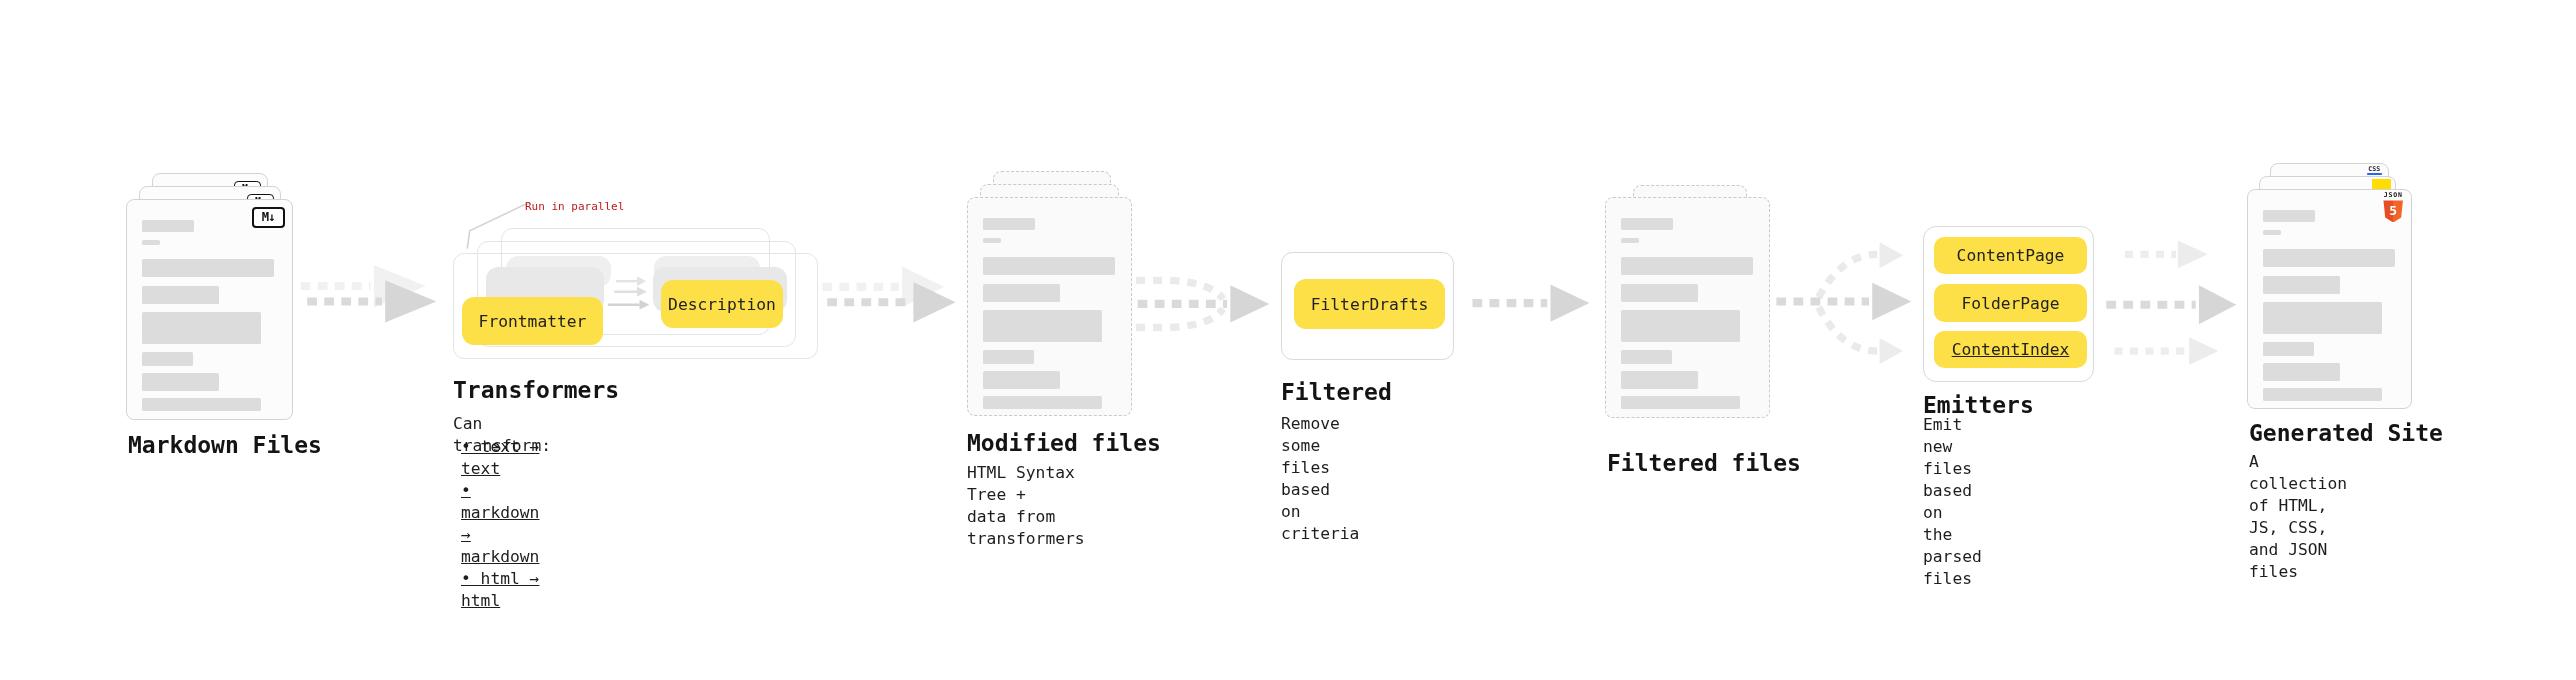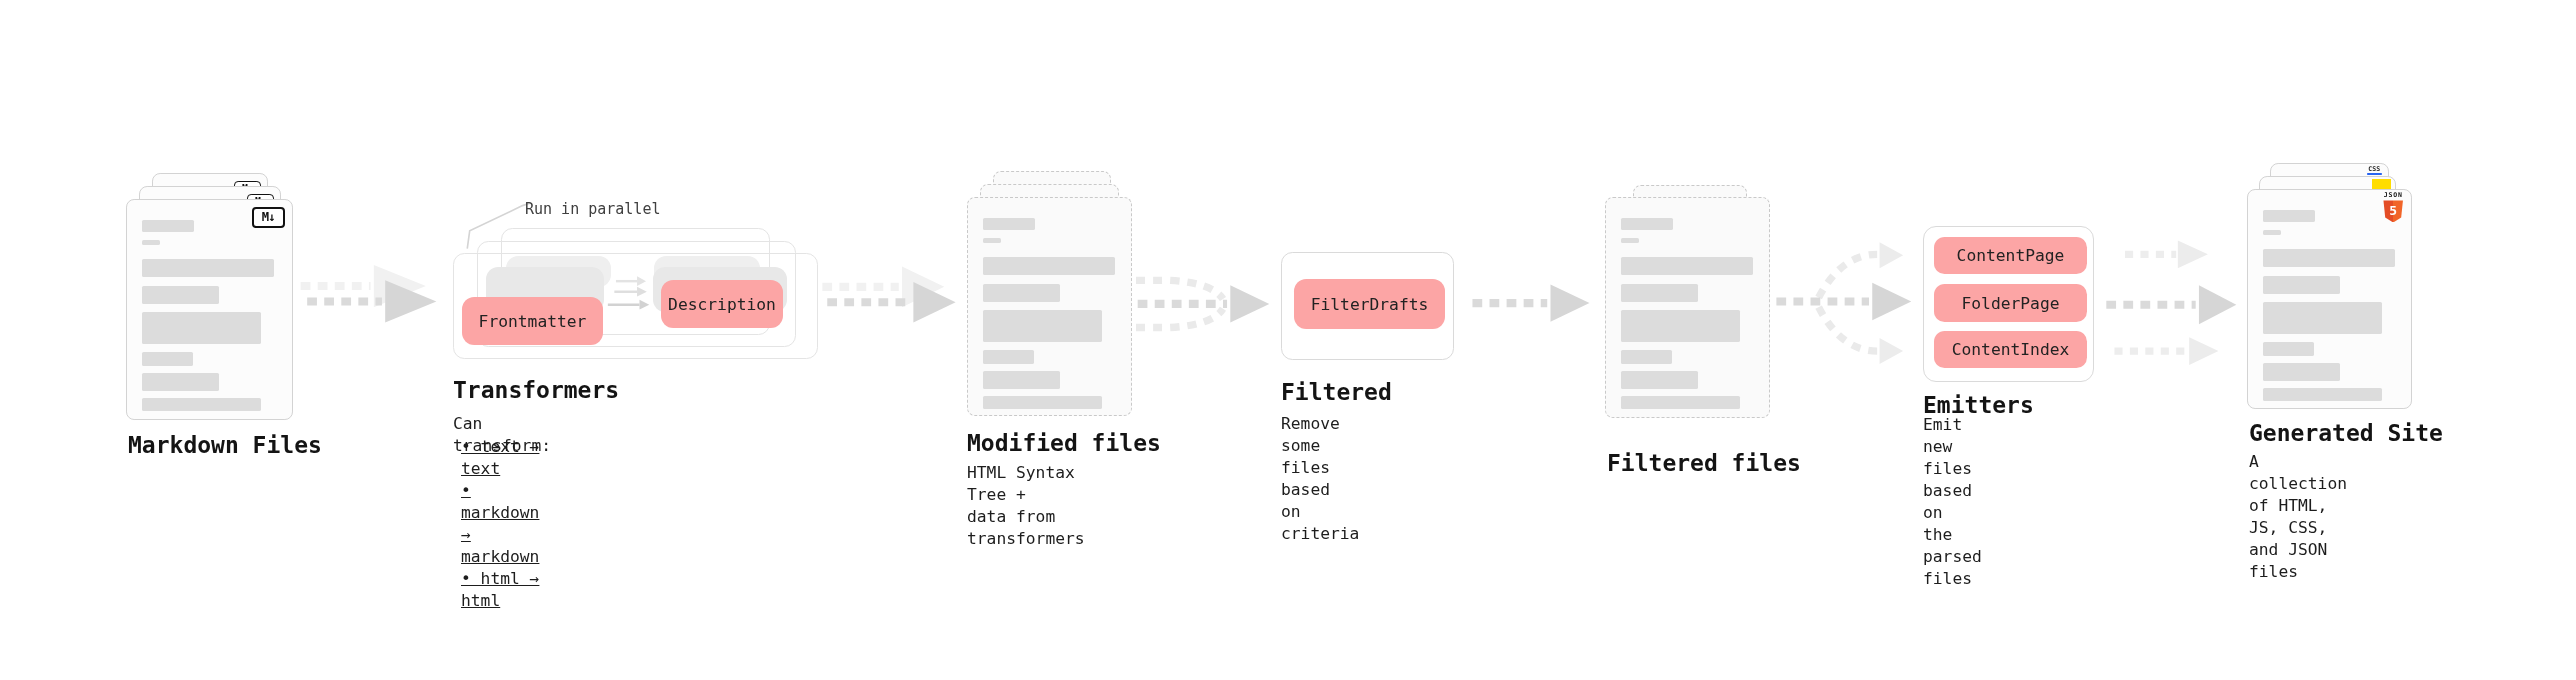--- a/index.html
+++ b/index.html
@@ -35,29 +35,29 @@
   .badge-html5{position:absolute;top:2.4px;right:7.3px;width:21px;text-align:center;}
   .badge-html5 .t{font-size:6.5px;font-weight:bold;color:#111;letter-spacing:0.8px;line-height:7.3px;}
   .badge-html5 .shield{width:19.5px;height:22px;margin:0.8px auto 0;
       background:linear-gradient(90deg,var(--html5-orange,#e44d26) 50%,var(--html5-orange-light,#f16529) 50%);
       clip-path:polygon(0 0,100% 0,91% 77%,50% 100%,9% 77%);
       color:#fff;font-size:13px;font-weight:bold;line-height:21px;text-align:center;}
 
   
   .frame{position:absolute;border:1.6px solid #e4e4e4;border-radius:11.4px;box-sizing:border-box;background:transparent;}
   .frame.solid{border-color:#dadada;background:#fff;}
-  .pill{position:absolute;background:#fca5a5;border-radius:12.2px;box-sizing:border-box;
+  .pill{position:absolute;background:#fde047;border-radius:12.2px;box-sizing:border-box;
         display:flex;align-items:center;justify-content:center;font-size:16.3px;color:#222;}
   .pill.g2{background:#e8e8e8;}
   .pill.g3{background:#efefef;}
 
   
   .label{position:absolute;font-size:23px;font-weight:bold;color:#141414;white-space:nowrap;}
   .desc{position:absolute;font-size:16.3px;line-height:22px;color:#1d1d1d;white-space:pre-line;}
-  .note{position:absolute;font-size:15px;color:#404040;white-space:nowrap;}
+  .note{position:absolute;font-size:11px;color:#b91c1c;white-space:nowrap;}
   ul.bullets{position:absolute;margin:0;padding:0;list-style:none;font-size:16.3px;line-height:22px;color:#1d1d1d;text-decoration:underline;}
 
   
   .main-line{stroke:#dadada;stroke-width:10;stroke-dasharray:12 9;}
   .main-head{fill:#d6d6d6;}
   .ghost-line{stroke:#f1f1f1;stroke-width:10;stroke-dasharray:12 9;}
   .ghost-head{fill:#f1f1f1;}
   .branch{fill:none;stroke:#eaeaea;stroke-width:9;stroke-dasharray:11 10;}
   .light-line{stroke:#ededed;stroke-width:9;stroke-dasharray:10 9;}
   .light-head{fill:#ececec;}
@@ -216,21 +216,21 @@
         <i class="b7"></i>
         <i class="b8"></i>
     </div>
     <div class="label" style="left:1607px;top:450px;">Filtered files</div>
   </div>
 
   <div class="layer">
     <div class="frame solid" style="left:1923px;top:226px;width:171px;height:156px;border-radius:13px;"></div>
     <div class="pill" style="left:1934px;top:237px;width:153px;height:37px;border-radius:10.6px;">ContentPage</div>
     <div class="pill" style="left:1934px;top:284px;width:153px;height:38px;border-radius:10.6px;">FolderPage</div>
-    <div class="pill" style="left:1934px;top:331px;width:153px;height:37px;border-radius:10.6px;">ContentIndex</div>
+    <div class="pill" style="left:1934px;top:331px;width:153px;height:37px;border-radius:10.6px;text-decoration:underline;">ContentIndex</div>
     <div class="label" style="left:1923px;top:392px;">Emitters</div>
     <div class="desc" style="left:1923px;top:414px;">Emit new files based on
 the parsed files</div>
   </div>
 
   <div class="layer">
     <div class="card behind" style="left:2270px;top:163px;width:119px;">
       <div class="badge-css">
         <div class="t">CSS</div>
         <div class="bar"></div>

